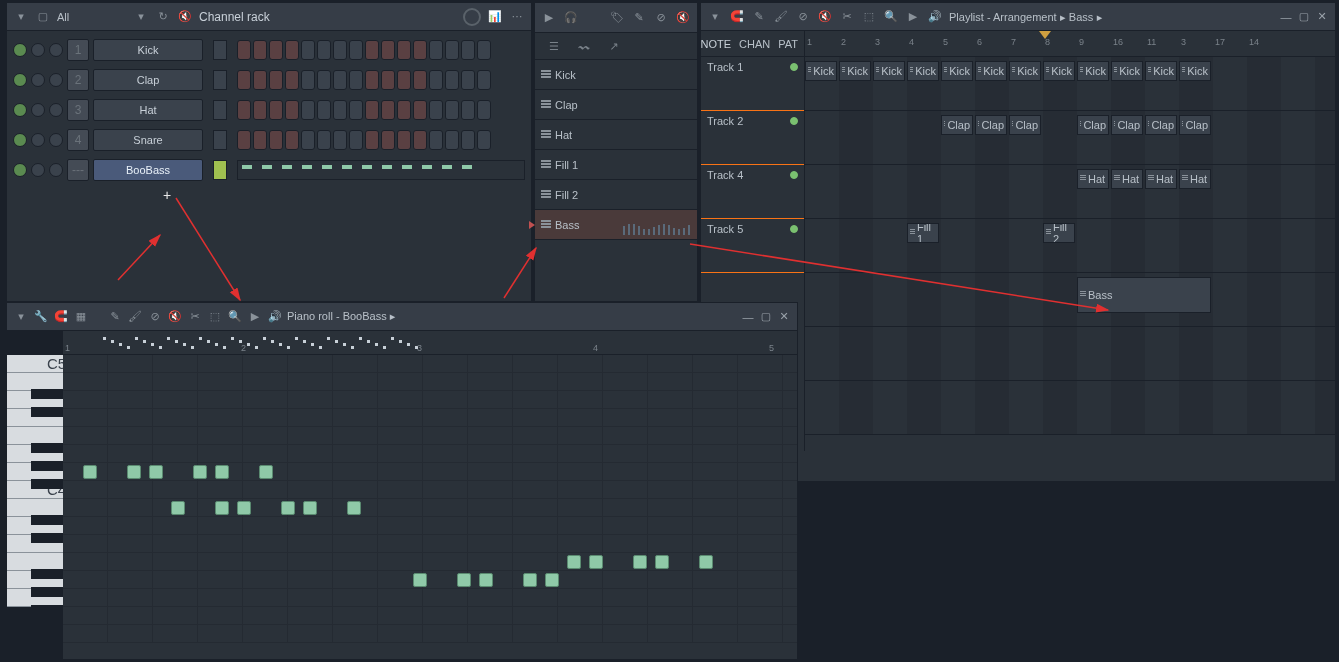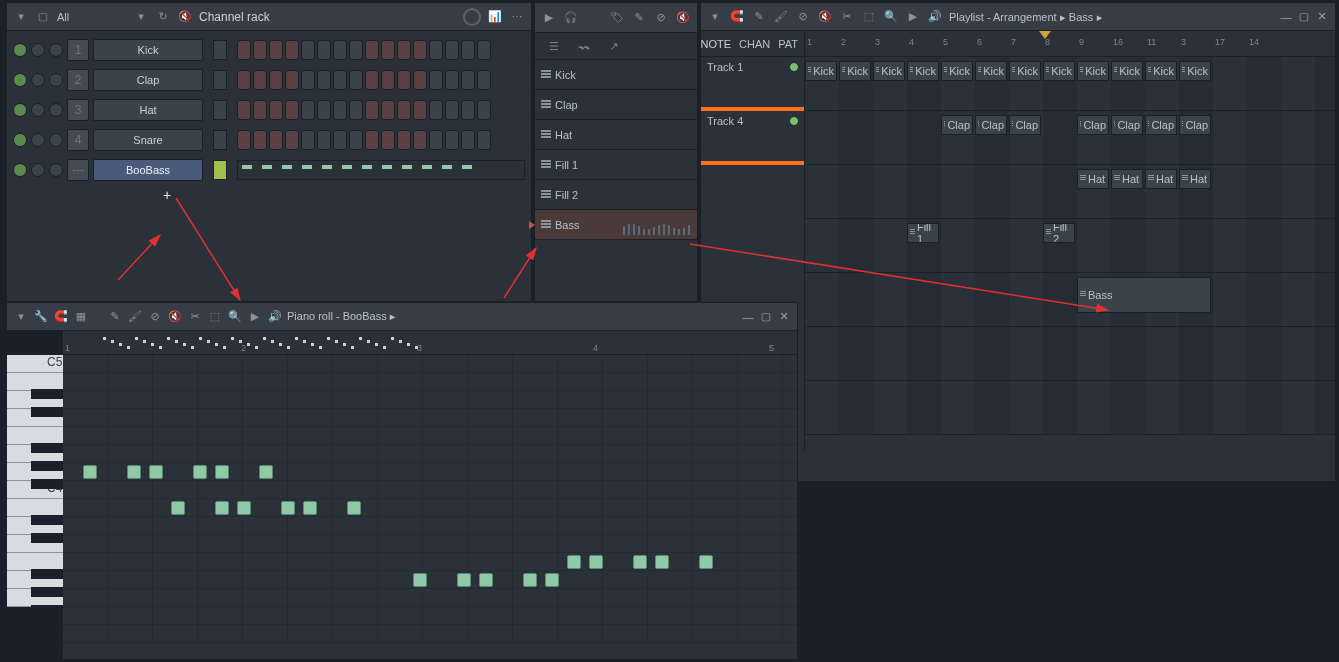--- a/index.html
+++ b/index.html
@@ -42,21 +42,21 @@
 .pp-item.sel .play{width:0;height:0;border-left:6px solid #c05050;border-top:4px solid transparent;border-bottom:4px solid transparent;margin-left:-12px;margin-right:2px}
 .pp-preview{position:absolute;left:88px;height:20px;top:5px;right:4px}
 .pp-preview span{position:absolute;width:2px;background:#5a6a7a;bottom:0}
 
 
 #playlist{left:700px;top:2px;width:636px;height:480px}
 #playlist .titlebar{height:28px}
 .pl-body{display:flex;height:calc(100% - 58px)}
 .pl-trackhead{width:104px;background:#2a3139;border-right:1px solid #1a2029}
 .pl-trackhead .th-tabs{height:26px;display:flex;align-items:center;justify-content:end;gap:8px;padding:0 6px;border-bottom:1px solid #1a2029;font-size:9px;color:#6a727a}
-.th-row{height:54px;border-bottom:4px solid #f97316;padding:4px 6px;position:relative;color:#8a929a}
+.th-row{height:54px;border-bottom:1px solid #f97316;padding:4px 6px;position:relative;color:#8a929a}
 .th-row .dot{position:absolute;right:6px;top:6px;width:8px;height:8px;border-radius:50%;border:1px solid #7ac070}
 .th-row .dot.on{background:#7ac070}
 .pl-grid{flex:1;position:relative;background:#2a3139;overflow:hidden}
 .pl-ruler{height:26px;border-bottom:1px solid #1a2029;position:relative;background:#2a3139}
 .pl-ruler .bar{position:absolute;top:6px;font-size:9px;color:#7a828a}
 .pl-ruler .marker{position:absolute;top:0;width:0;height:0;border-left:6px solid transparent;border-right:6px solid transparent;border-top:8px solid #d0a040}
 .pl-lane{height:54px;border-bottom:1px solid #1a2029;position:relative}
 .pl-lane::before{content:"";position:absolute;inset:0;background:repeating-linear-gradient(90deg,#2a3139 0,#2a3139 34px,#262c34 34px,#262c34 68px)}
 .clip{position:absolute;height:20px;top:4px;background:#3a424c;border:1px solid #1a2029;font-size:9px;color:#b8c0c8;padding:1px 2px;overflow:hidden;display:flex;align-items:center;gap:2px}
 .clip .ci{width:6px;height:8px;display:flex;flex-direction:column;gap:1px}
@@ -64,21 +64,21 @@
 .clip.notes{background:#3a424c}
 
 
 #piano-roll{left:6px;top:302px;width:792px;height:358px}
 #piano-roll .pr-toolbar{height:28px;background:#363d47;display:flex;align-items:center;padding:0 6px;gap:4px;border-bottom:1px solid #1a2029}
 .pr-body{display:flex;height:calc(100% - 28px)}
 .pr-keys{width:56px;background:#1a2029;position:relative}
 .pr-keys .key{height:18px;position:relative}
 .pr-keys .key.w{background:#d8dce0;border-bottom:1px solid #8a929a}
 .pr-keys .key.b{position:absolute;right:0;width:32px;height:10px;background:#1a2029;z-index:2}
-.pr-keys .lbl{position:absolute;left:40px;font-size:12px;color:#3a424c}
+.pr-keys .lbl{position:absolute;left:40px;font-size:15px;color:#3a424c}
 .pr-grid{flex:1;position:relative;background:#2a3139;overflow:hidden}
 .pr-ruler{height:24px;background:#2a3139;border-bottom:1px solid #1a2029;position:relative}
 .pr-ruler .bar{position:absolute;top:6px;font-size:9px;color:#7a828a}
 .pr-ruler .mini{position:absolute;left:0;top:2px;height:18px}
 .pr-ruler .mini span{position:absolute;width:3px;height:3px;background:#c8d0d8}
 .pr-lane{height:18px;border-bottom:1px solid #242a32;position:relative}
 .pr-lane::before{content:"";position:absolute;inset:0;background:repeating-linear-gradient(90deg,transparent 0,transparent 44px,#242a32 44px,#242a32 45px)}
 .pr-note{position:absolute;height:14px;top:2px;background:#8fc9a8;border:1px solid #5a8a70;border-radius:2px}
 .pr-side{position:absolute;left:0;top:24px;width:44px;height:40px;background:#6ab090}
 
@@ -343,21 +343,23 @@
     </div>
   </div>
   <div class="pl-body">
     <div class="pl-trackhead" id="pl-trackhead">
       <div class="th-tabs">
         <span style="color:#c8d0d8">NOTE</span>
         <span>CHAN</span>
         <span>PAT</span>
       </div>
     <div class="th-row"><span>Track 1</span><span class="dot on"></span></div>
+        <div class="th-row"><span>Track 2</span><span class="dot on"></span></div>
         <div class="th-row"><span>Track 4</span><span class="dot on"></span></div>
+        <div class="th-row"><span>Track 5</span><span class="dot on"></span></div>
       </div>
     <div class="pl-grid">
       <div class="pl-ruler" id="pl-ruler">
           <span class="bar" style="left: 2px;">1</span>
           <span class="bar" style="left: 36px;">2</span>
           <span class="bar" style="left: 70px;">3</span>
           <span class="bar" style="left: 104px;">4</span>
           <span class="bar" style="left: 138px;">5</span>
           <span class="bar" style="left: 172px;">6</span>
           <span class="bar" style="left: 206px;">7</span>

